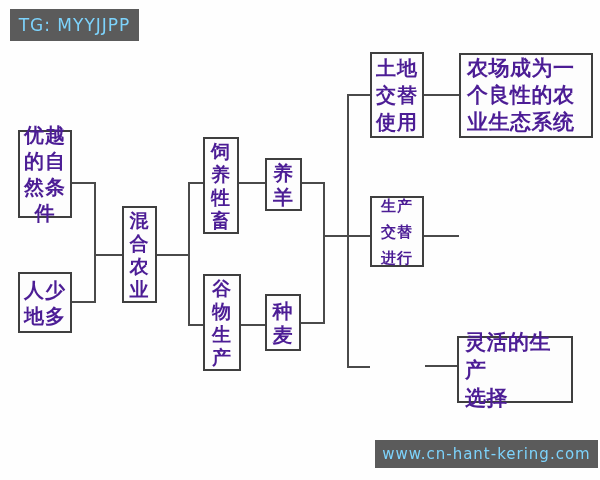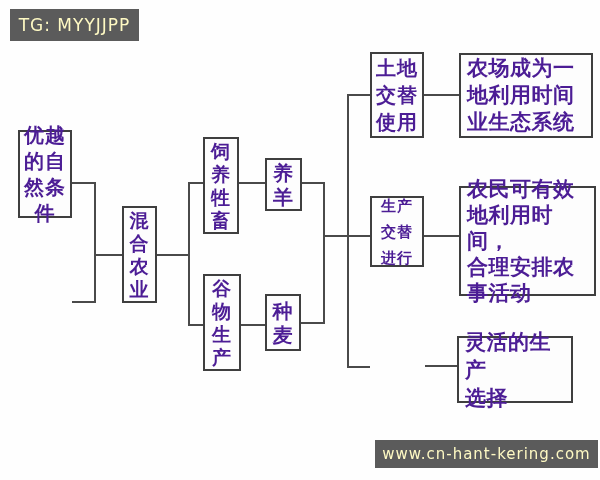--- a/index.html
+++ b/index.html
@@ -9,37 +9,39 @@
   }
   .node{
     position:absolute;box-sizing:border-box;
     border:2px solid #3f3f3f;background:#fdfdfd;color:#4c1d95;
     display:flex;align-items:center;justify-content:center;
     text-align:center;white-space:pre-line;font-weight:600;letter-spacing:1px;
   }
   .node.lalign{justify-content:flex-start;text-align:left;padding-left:6px;letter-spacing:0.5px;}
   .hline,.vline{position:absolute;background:#4a4a4a;}
   .wm{
-    position:absolute;background:#5b5b5b;color:#fef9c3;
+    position:absolute;background:#5b5b5b;color:#7dd3fc;
     display:flex;align-items:center;justify-content:center;letter-spacing:1px;
   }
 </style>
 </head>
 <body>
 
 <div class="stage">
 
   <div class="wm" style="left:10px;top:9px;width:129px;height:32px;font-size:17px">TG: MYYJJPP</div>
   <div class="wm" style="left:375px;top:440px;width:223px;height:28px;font-size:15px">www.cn-hant-kering.com</div>
 
   <div class="node" style="left:18px;top:130px;width:54px;height:88px;font-size:20px;line-height:26px">优越
 的自
 然条
 件</div>
 
+  <div class="node" style="left:18px;top:272px;width:54px;height:61px;font-size:20px;line-height:26px">人少
+地多</div>
 
   <div class="node" style="left:122px;top:206px;width:35px;height:97px;font-size:19px;line-height:23px">混
 合
 农
 业</div>
 
   <div class="node" style="left:203px;top:137px;width:36px;height:97px;font-size:19px;line-height:23px">饲
 养
 牲
 畜</div>
@@ -58,27 +60,23 @@
   <div class="node" style="left:370px;top:52px;width:54px;height:86px;font-size:20px;line-height:27px">土地
 交替
 使用</div>
 
   <div class="node" style="left:370px;top:196px;width:54px;height:71px;font-size:15px;line-height:26px">生产
 交替
 进行</div>
 
 
   <div class="node lalign" style="left:459px;top:53px;width:134px;height:85px;font-size:21px;line-height:27px">农场成为一
-地利用时间
+个良性的农
 业生态系统</div>
 
-  <div class="node lalign" style="left:459px;top:186px;width:137px;height:110px;font-size:21px;line-height:26px">农民可有效
-地利用时间，
-合理安排农
-事活动</div>
 
   <div class="node lalign" style="left:457px;top:336px;width:116px;height:67px;font-size:21px;line-height:28px">灵活的生产
 选择</div>
 
   <div class="hline" style="left:72px;top:182px;width:24px;height:2px"></div>
   <div class="hline" style="left:72px;top:301px;width:24px;height:2px"></div>
   <div class="vline" style="left:94px;top:182px;width:2px;height:121px"></div>
   <div class="hline" style="left:94px;top:254px;width:28px;height:2px"></div>
   <div class="hline" style="left:157px;top:254px;width:33px;height:2px"></div>
   <div class="vline" style="left:188px;top:182px;width:2px;height:144px"></div>

